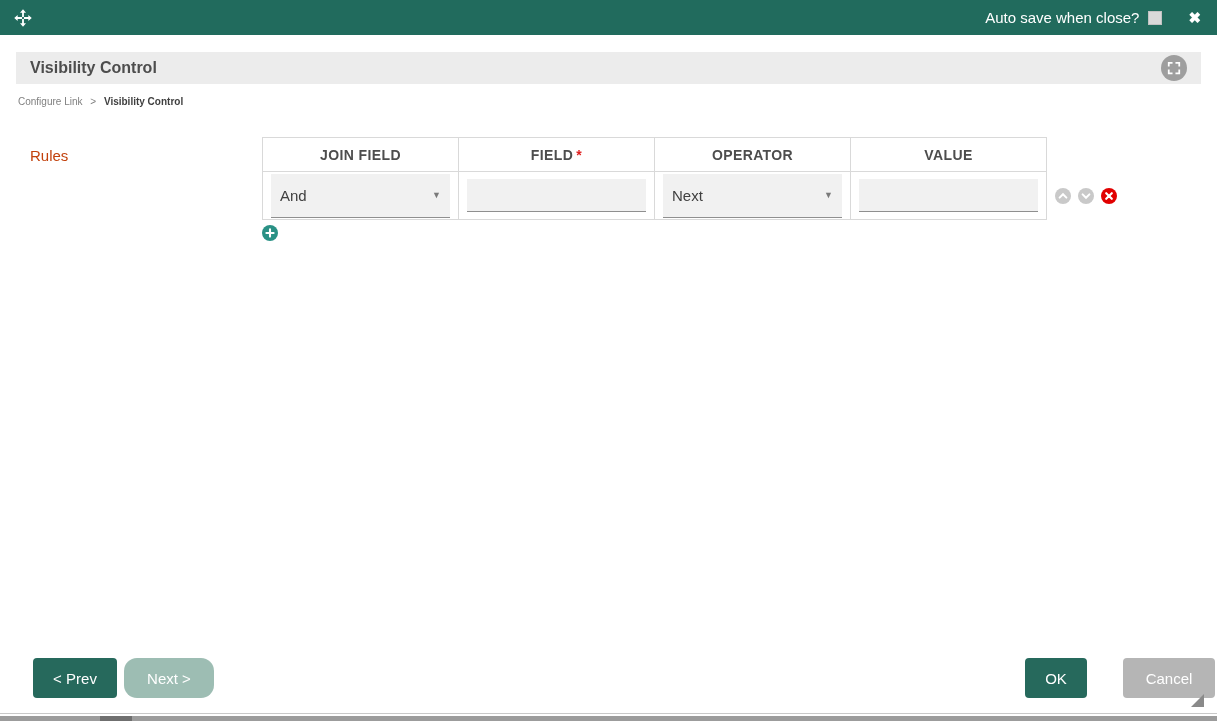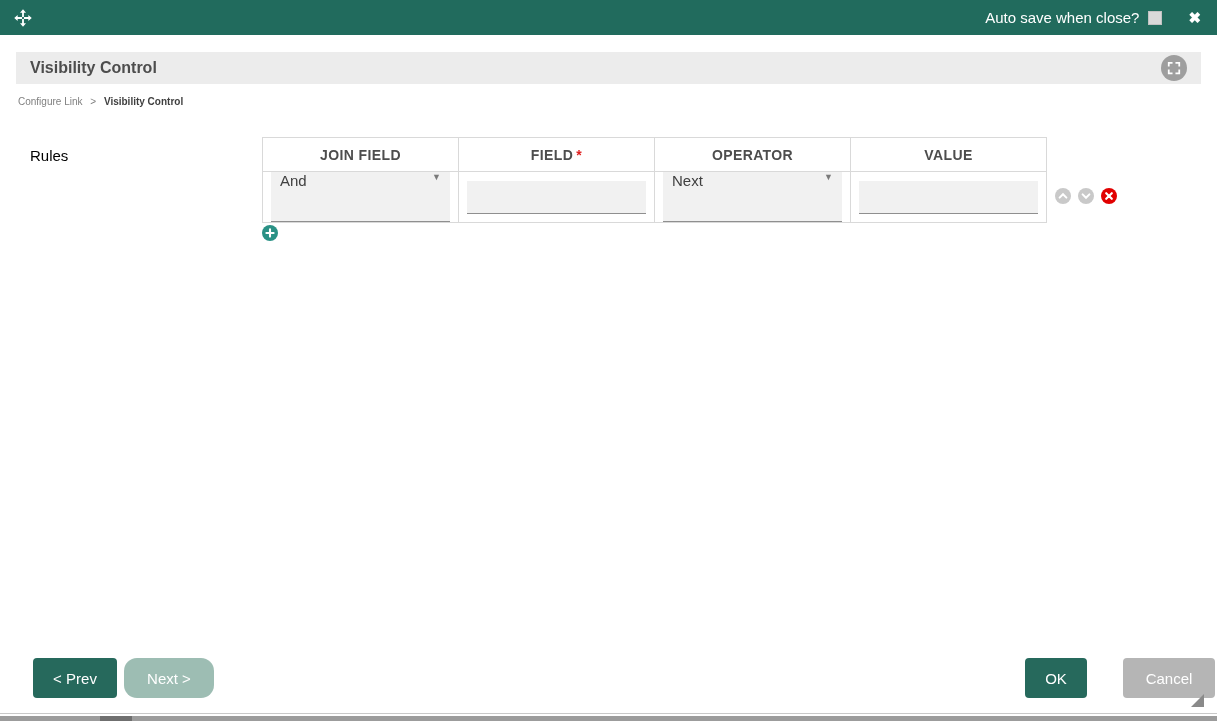--- a/index.html
+++ b/index.html
@@ -19,29 +19,29 @@
   .paneltitle-text { font-size:16px; font-weight:bold; color:#4d4d4d; }
   .fullscreen-btn { margin-left:auto; width:26px; height:26px; border-radius:50%; background:#9e9e9e; display:flex; align-items:center; justify-content:center; cursor:pointer; }
 
   
   .breadcrumb { position:absolute; top:96px; left:18px; font-size:10px; color:#808080; }
   .breadcrumb .crumb-parent { color:#808080; cursor:pointer; }
   .breadcrumb .crumb-sep { margin:0 5px; color:#808080; }
   .breadcrumb .crumb-current { color:#3f3f3f; font-weight:bold; }
 
   
-  .rules-label { position:absolute; top:147px; left:30px; font-size:15px; color:#000000; }
+  .rules-label { position:absolute; top:147px; left:30px; font-size:15px; color:#c2410c; }
 
   table.rules { position:absolute; top:137px; left:262px; border-collapse:collapse; table-layout:fixed; }
   table.rules th, table.rules td { border:1px solid #d9d9d9; width:196px; }
   table.rules th { height:34px; font-size:14px; font-weight:bold; color:#4d4d4d; text-align:center; letter-spacing:0.4px; background:#fff; }
   table.rules td { height:48px; padding:0 8px; vertical-align:middle; background:#fff; }
   .req { color:var(--required-red,#e02020); font-weight:bold; margin-left:3px; }
 
-  .sel { width:100%; height:50px; background:#f1f1f1; border:none; border-bottom:1px solid #8f8f8f; display:flex; align-items:flex-start; padding:0 9px; cursor:pointer; }
+  .sel { width:100%; height:44px; background:#f1f1f1; border:none; border-bottom:1px solid #8f8f8f; display:flex; align-items:center; padding:0 9px; cursor:pointer; }
   .sel .sel-value { font-size:15px; color:#404040; flex:1; }
   .sel .sel-caret { font-size:9px; color:#7a7a7a; }
   .txt { width:100%; height:33px; background:#f1f1f1; border:none; border-bottom:1px solid #8f8f8f; font-size:15px; color:#404040; padding:0 8px; outline:none; font-family:"Liberation Sans", sans-serif; }
 
   .row-actions { position:absolute; top:188px; left:1055px; display:flex; align-items:center; gap:7px; }
   .icon-btn { width:16px; height:16px; cursor:pointer; display:inline-flex; }
   .add-rule { position:absolute; top:225px; left:262px; width:16px; height:16px; cursor:pointer; display:inline-flex; }
 
   
   .btn { position:absolute; top:658px; height:40px; border:none; border-radius:4px; color:#fff; font-size:15px; font-family:"Liberation Sans", sans-serif; cursor:pointer; text-align:center; }

